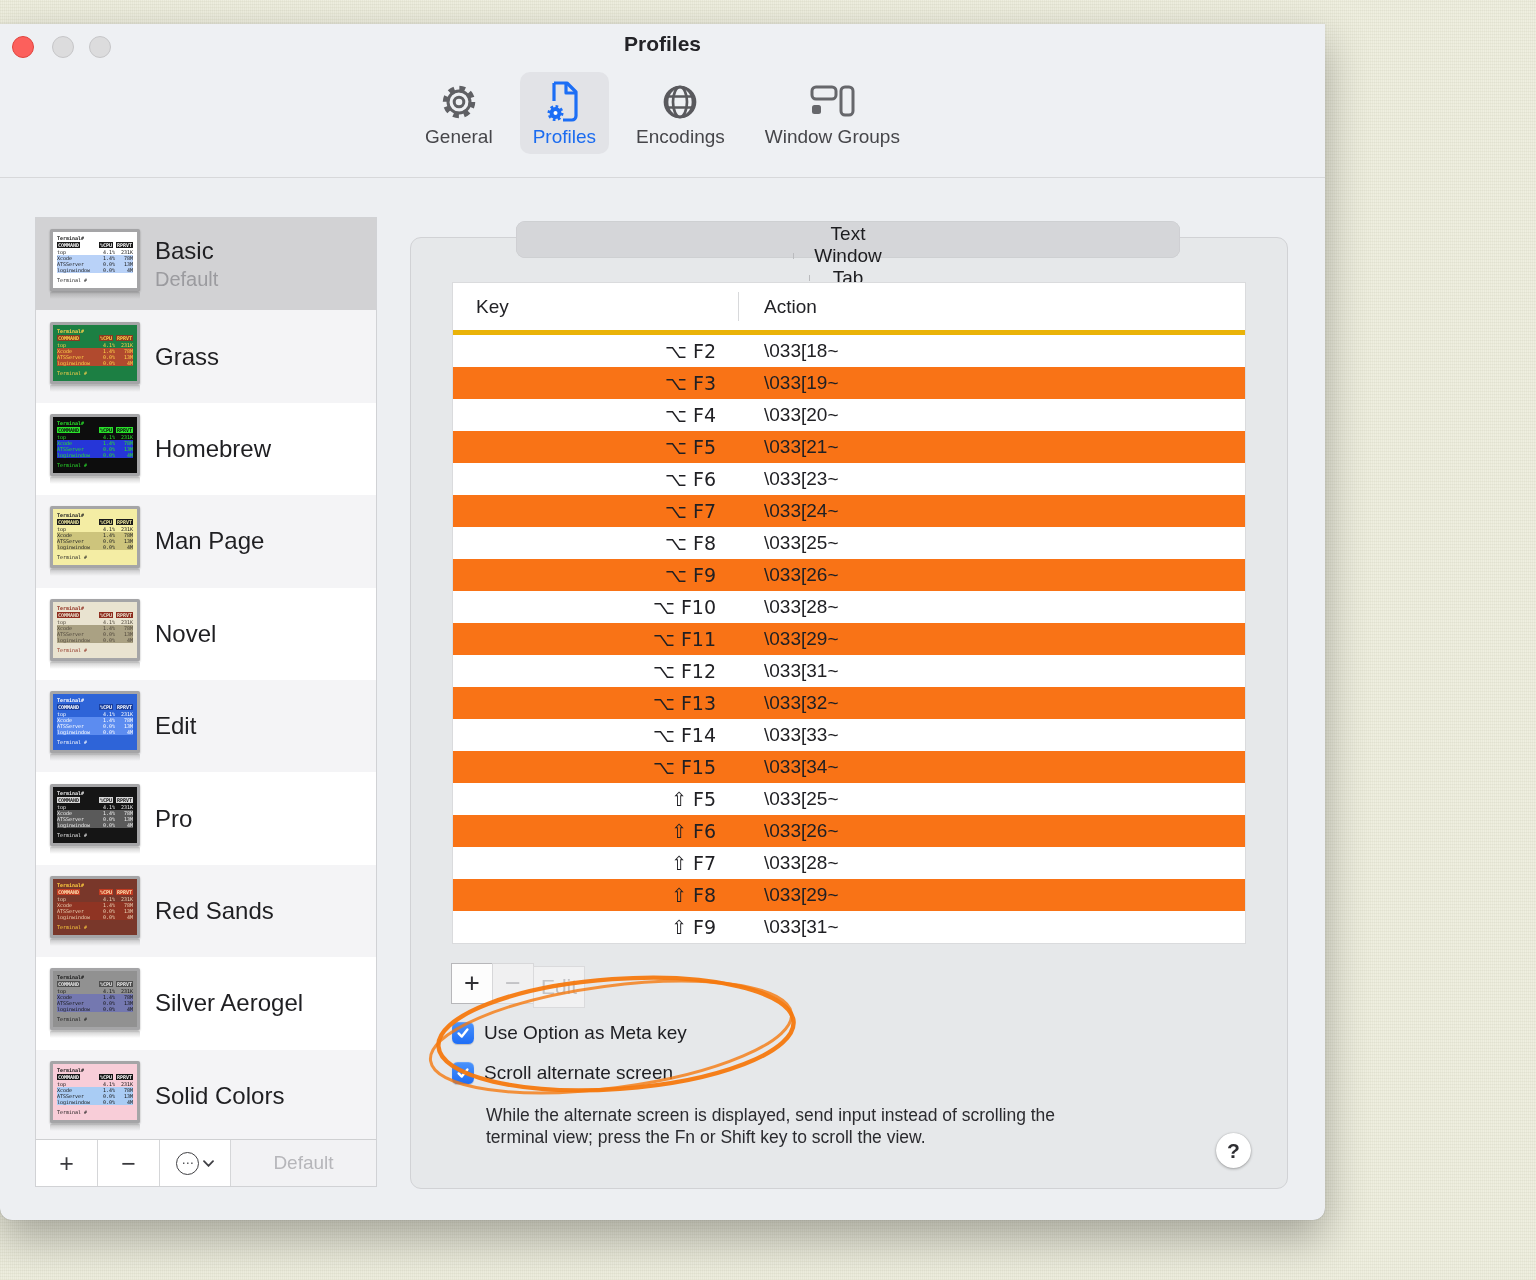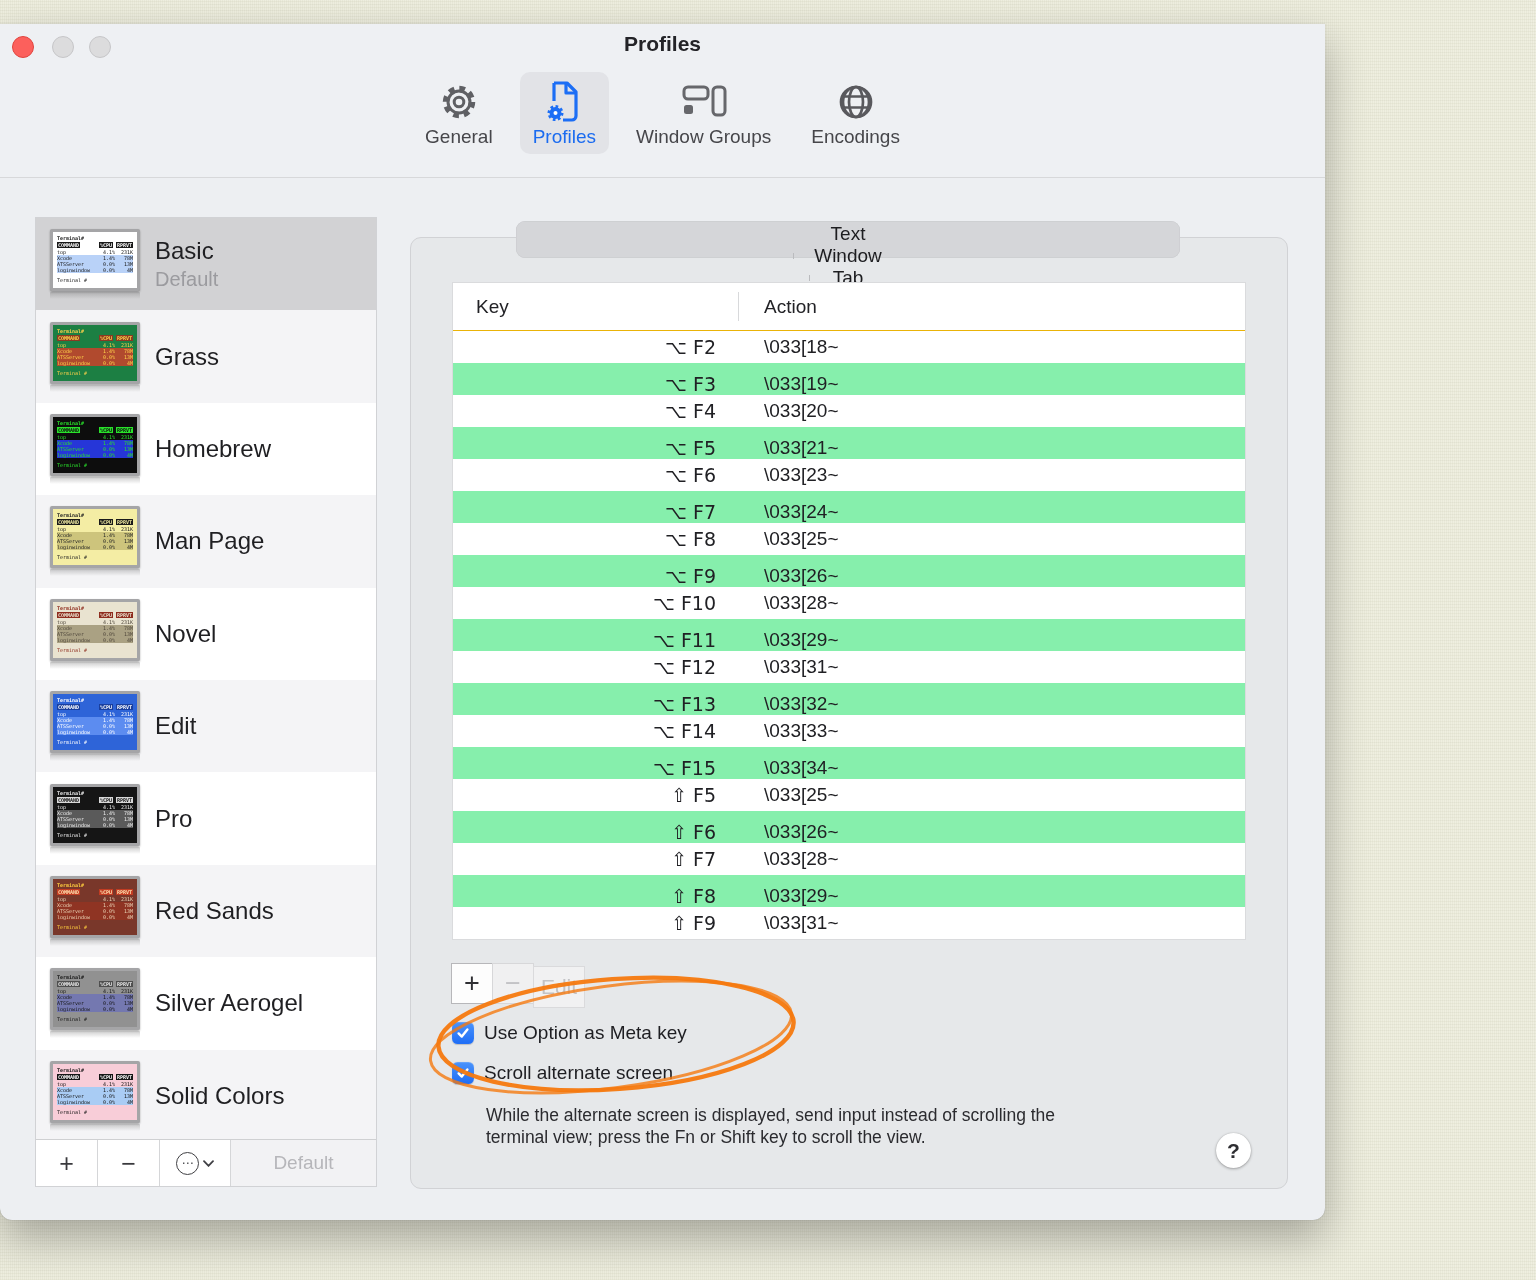--- a/index.html
+++ b/index.html
@@ -62,26 +62,26 @@
   
   .panel{position:absolute;left:410px;top:213px;width:878px;height:952px;background:#e6e8ea;
     border:1px solid #d1d2d5;border-radius:11px;box-sizing:border-box;}
   .segbar{position:absolute;left:516px;top:197px;width:664px;height:37px;background:#d5d6d9;border-radius:9px;
     display:flex;align-items:center;padding:2px;box-sizing:border-box;box-shadow:inset 0 0 0 0.5px #c8c9cc;flex-direction:column;}
   .seg{position:relative;height:33px;display:flex;align-items:center;justify-content:center;font-size:19px;color:#1d1d20;}
   .seg.selected{background:#fff;border-radius:7px;box-shadow:0 1px 3px rgba(0,0,0,.22),0 0 1px rgba(0,0,0,.15);}
   .seg:not(.selected)+.seg:not(.selected)::before{content:"";position:absolute;left:0;top:8px;bottom:8px;width:1px;background:#babbbe;}
   
   .table{position:absolute;left:452px;top:258px;width:794px;background:#fff;border:1px solid #dadbdd;box-sizing:border-box;}
-  .thead{height:47px;display:flex;align-items:center;border-bottom:1px solid #eab308;position:relative;}
+  .thead{height:47px;display:flex;align-items:center;border-bottom:5px solid #eab308;position:relative;}
   .thead::after{content:"";position:absolute;left:285px;top:9px;bottom:9px;width:1px;background:#d8d9db;}
   .th-key{padding-left:23px;font-size:19px;color:#222226;}
   .th-action{position:absolute;left:311px;font-size:19px;color:#222226;}
   .trow{height:32px;display:flex;align-items:center;font-size:19px;color:#202024;}
-  .trow.odd{background:#86efac;align-items:flex-end;}
+  .trow.odd{background:#f97316;}
   .t-key{width:285px;flex:none;text-align:right;padding-right:22px;box-sizing:border-box;
     font-family:"DejaVu Sans","Liberation Sans",sans-serif;}
   .t-action{padding-left:26px;}
   
   .sq-btn{position:absolute;box-sizing:border-box;display:flex;align-items:center;justify-content:center;}
   .btn-add{left:451px;top:939px;width:42px;height:41px;border:1px solid #b7b7ba;background:#fdfdfd;font-size:27px;color:#2f2f33;}
   .btn-remove{left:492px;top:939px;width:42px;height:41px;border:1px solid #d7d7d9;background:#f0f0f1;font-size:27px;color:#c3c3c6;}
   .btn-edit{left:533px;top:942px;width:52px;height:42px;border:1px solid #dadadc;background:#f1f1f2;font-size:21px;color:#c2c2c5;}
   .cbrow{position:absolute;left:452px;display:flex;align-items:center;gap:10px;height:24px;}
   .cbrow.r1{top:997px;}
@@ -125,38 +125,38 @@
               <path d="M23 3 v10 h10" stroke="#1c6ef5" stroke-width="3.2" stroke-linejoin="round"></path>
               <path d="M11 3 v18" stroke="#1c6ef5" stroke-width="3.2"></path>
               <circle cx="12.5" cy="33" r="6" fill="#1c6ef5" stroke="#1c6ef5" stroke-width="4" stroke-dasharray="2.4 2.2"></circle>
               <circle cx="12.5" cy="33" r="2" fill="#fff"></circle>
             </svg>
           </div>
           <div class="tb-label">Profiles</div>
         </div>
         <div class="tb-item">
           <div class="tb-icon">
-            <svg width="46" height="38" viewBox="0 0 46 38" fill="none">
-              <rect x="3" y="4" width="24" height="12" rx="4" stroke="#66676b" stroke-width="3"></rect>
-              <rect x="32" y="4" width="12" height="28" rx="4" stroke="#66676b" stroke-width="3"></rect>
-              <rect x="3" y="22" width="9" height="9" rx="2.5" fill="#66676b"></rect>
-            </svg>
-          </div>
-          <div class="tb-label">Window Groups</div>
-        </div>
-        <div class="tb-item">
-          <div class="tb-icon">
             <svg width="42" height="42" viewBox="0 0 42 42" fill="none" stroke="#59595d" stroke-width="2.7">
               <circle cx="21" cy="21" r="15"></circle>
               <ellipse cx="21" cy="21" rx="7" ry="15"></ellipse>
               <ellipse cx="21" cy="21" rx="13" ry="15"></ellipse>
               <path d="M7 15.5 h28 M7 26.5 h28"></path>
             </svg>
           </div>
           <div class="tb-label">Encodings</div>
+        </div>
+        <div class="tb-item">
+          <div class="tb-icon">
+            <svg width="46" height="38" viewBox="0 0 46 38" fill="none">
+              <rect x="3" y="4" width="24" height="12" rx="4" stroke="#66676b" stroke-width="3"></rect>
+              <rect x="32" y="4" width="12" height="28" rx="4" stroke="#66676b" stroke-width="3"></rect>
+              <rect x="3" y="22" width="9" height="9" rx="2.5" fill="#66676b"></rect>
+            </svg>
+          </div>
+          <div class="tb-label">Window Groups</div>
         </div>
       </div>
     </div>
 
     <div class="sidebar">
       <div class="profile-list">
 
           <div class="profile-item selected even" style="--bg: #ffffff; --fg: #1a1a1a; --title: #1a1a1a; --hl: #b9d2f8; --chipBg: #1a1a1a; --chipFg: #ffffff;">
             <div class="thumb-col">
               <div class="thumb">

